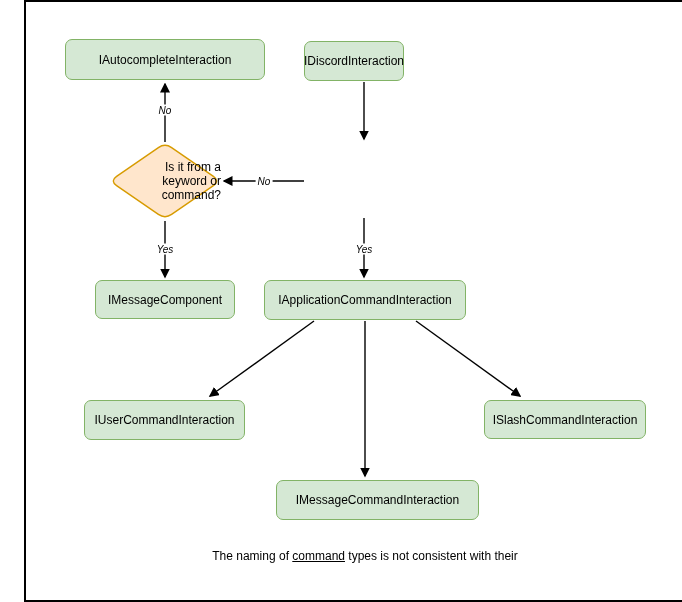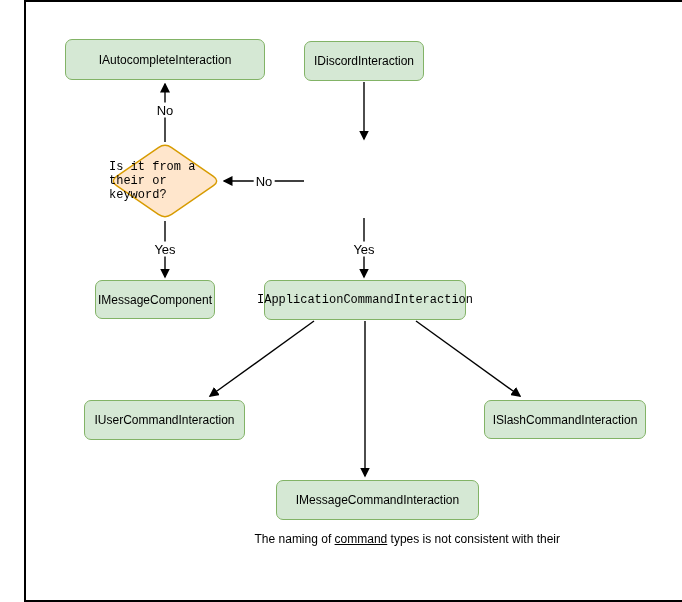--- a/index.html
+++ b/index.html
@@ -54,58 +54,58 @@
   .decision {
     position: absolute;
     z-index: 2;
   }
   .decision svg { position: absolute; left: 0; top: 0; }
   .decision .decision-text {
     position: absolute;
     inset: 0;
     display: flex;
     flex-direction: column;
-    align-items: flex-start;
+    align-items: flex-end;
     justify-content: center;
     font-size: 12px;
     line-height: 14px;
     color: var(--text-color);
     text-align: center;
     z-index: 1;
-    font-family: Liberation Mono, monospace;
   }
   .edge-label {
     position: absolute;
     transform: translate(-50%, -50%);
     background: var(--canvas-bg);
-    font-size: 13px;
+    font-size: 10px;
     color: var(--text-color);
     padding: 0 2px;
     z-index: 3;
     white-space: nowrap;
+    font-style: italic;
   }
   .footer {
     position: absolute;
     left: 146px;
-    top: 531px;
+    top: 548px;
     width: 390px;
-    text-align: right;
+    text-align: center;
     font-size: 12px;
     line-height: 16px;
     color: var(--text-color);
     z-index: 2;
   }
   .footer .u { text-decoration: underline; }
   .footer .b { font-weight: bold; }
 
   
   #node-autocomplete        { left: 41px;  top: 39px;  width: 200px; height: 41px; }
-  #node-discord             { left: 280px; top: 41px;  width: 120px; height: 40px; text-align: right; }
-  #node-message-component   { left: 71px;  top: 280px; width: 120px; height: 39px; }
-  #node-application-command { left: 240px; top: 280px; width: 202px; height: 40px; font-family: Liberation Mono, monospace; }
+  #node-discord             { left: 280px; top: 41px;  width: 100px; height: 40px; text-align: right; }
+  #node-message-component   { left: 71px;  top: 280px; width: 140px; height: 39px; }
+  #node-application-command { left: 240px; top: 280px; width: 202px; height: 40px; }
   #node-user-command        { left: 60px;  top: 400px; width: 161px; height: 40px; }
   #node-slash-command       { left: 460px; top: 400px; width: 162px; height: 39px; }
   #node-message-command     { left: 252px; top: 480px; width: 203px; height: 40px; }
 
   
   #decision-button-dropdown { left: 85px;  top: 142px; width: 112px; height: 78px; }
   #decision-from-command    { left: 282px; top: 142px; width: 116px; height: 76px; }
 
   
   #label-no-top    { left: 141px; top: 110px; }
@@ -157,22 +157,22 @@
   <div class="node" id="node-message-command">
     <span>IMessageCommandInteraction</span>
   </div>
 
   <div class="decision" id="decision-button-dropdown">
     <svg width="112" height="78" viewBox="0 0 112 78">
       <path d="M49.4,5.6 Q56,1 62.6,5.6 L104.4,34.4 Q111,39 104.4,43.6 L62.6,72.4 Q56,77 49.4,72.4 L7.6,43.6 Q1,39 7.6,34.4 Z" fill="#ffe6cc" stroke="#d79b00" stroke-width="1.4"></path>
     </svg>
     <div class="decision-text">
       <div>Is it from a</div>
-      <div>their or</div>
-      <div>keyword?</div>
+      <div>keyword or</div>
+      <div>command?</div>
     </div>
   </div>
 
 
   <span class="edge-label" id="label-no-top">No</span>
   <span class="edge-label" id="label-no-mid">No</span>
   <span class="edge-label" id="label-yes-left">Yes</span>
   <span class="edge-label" id="label-yes-right">Yes</span>
 
   <div class="footer">

